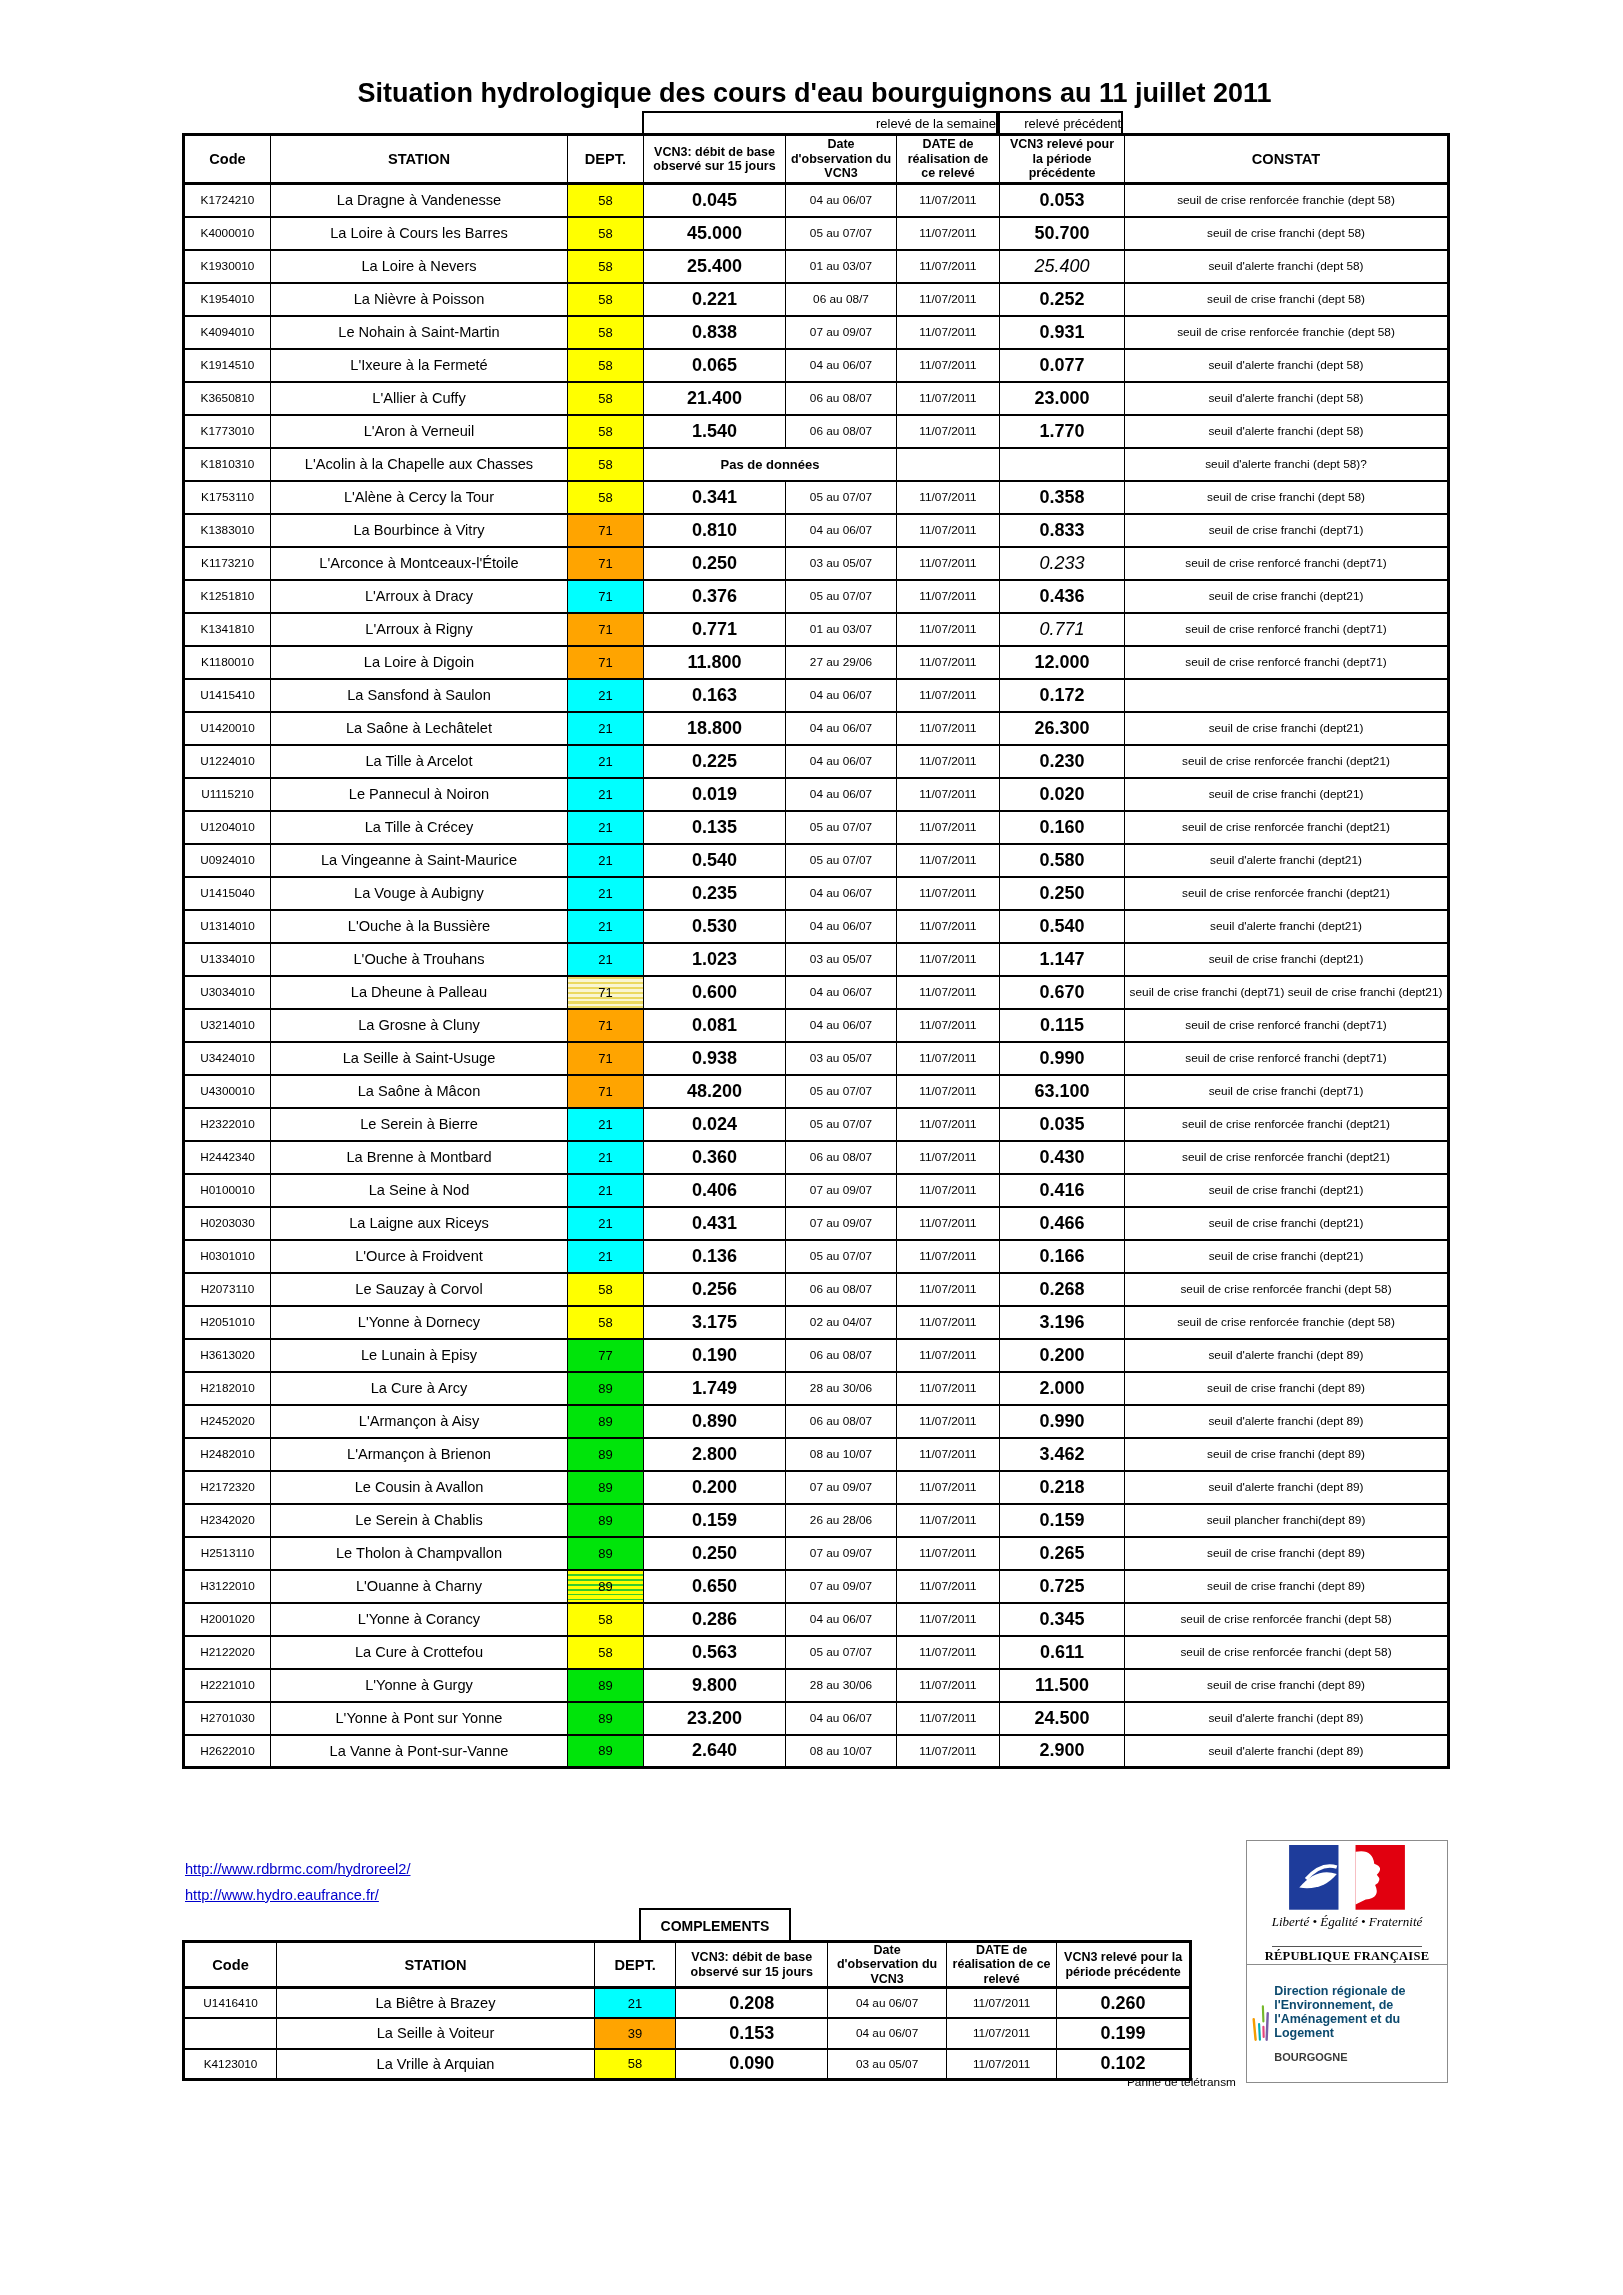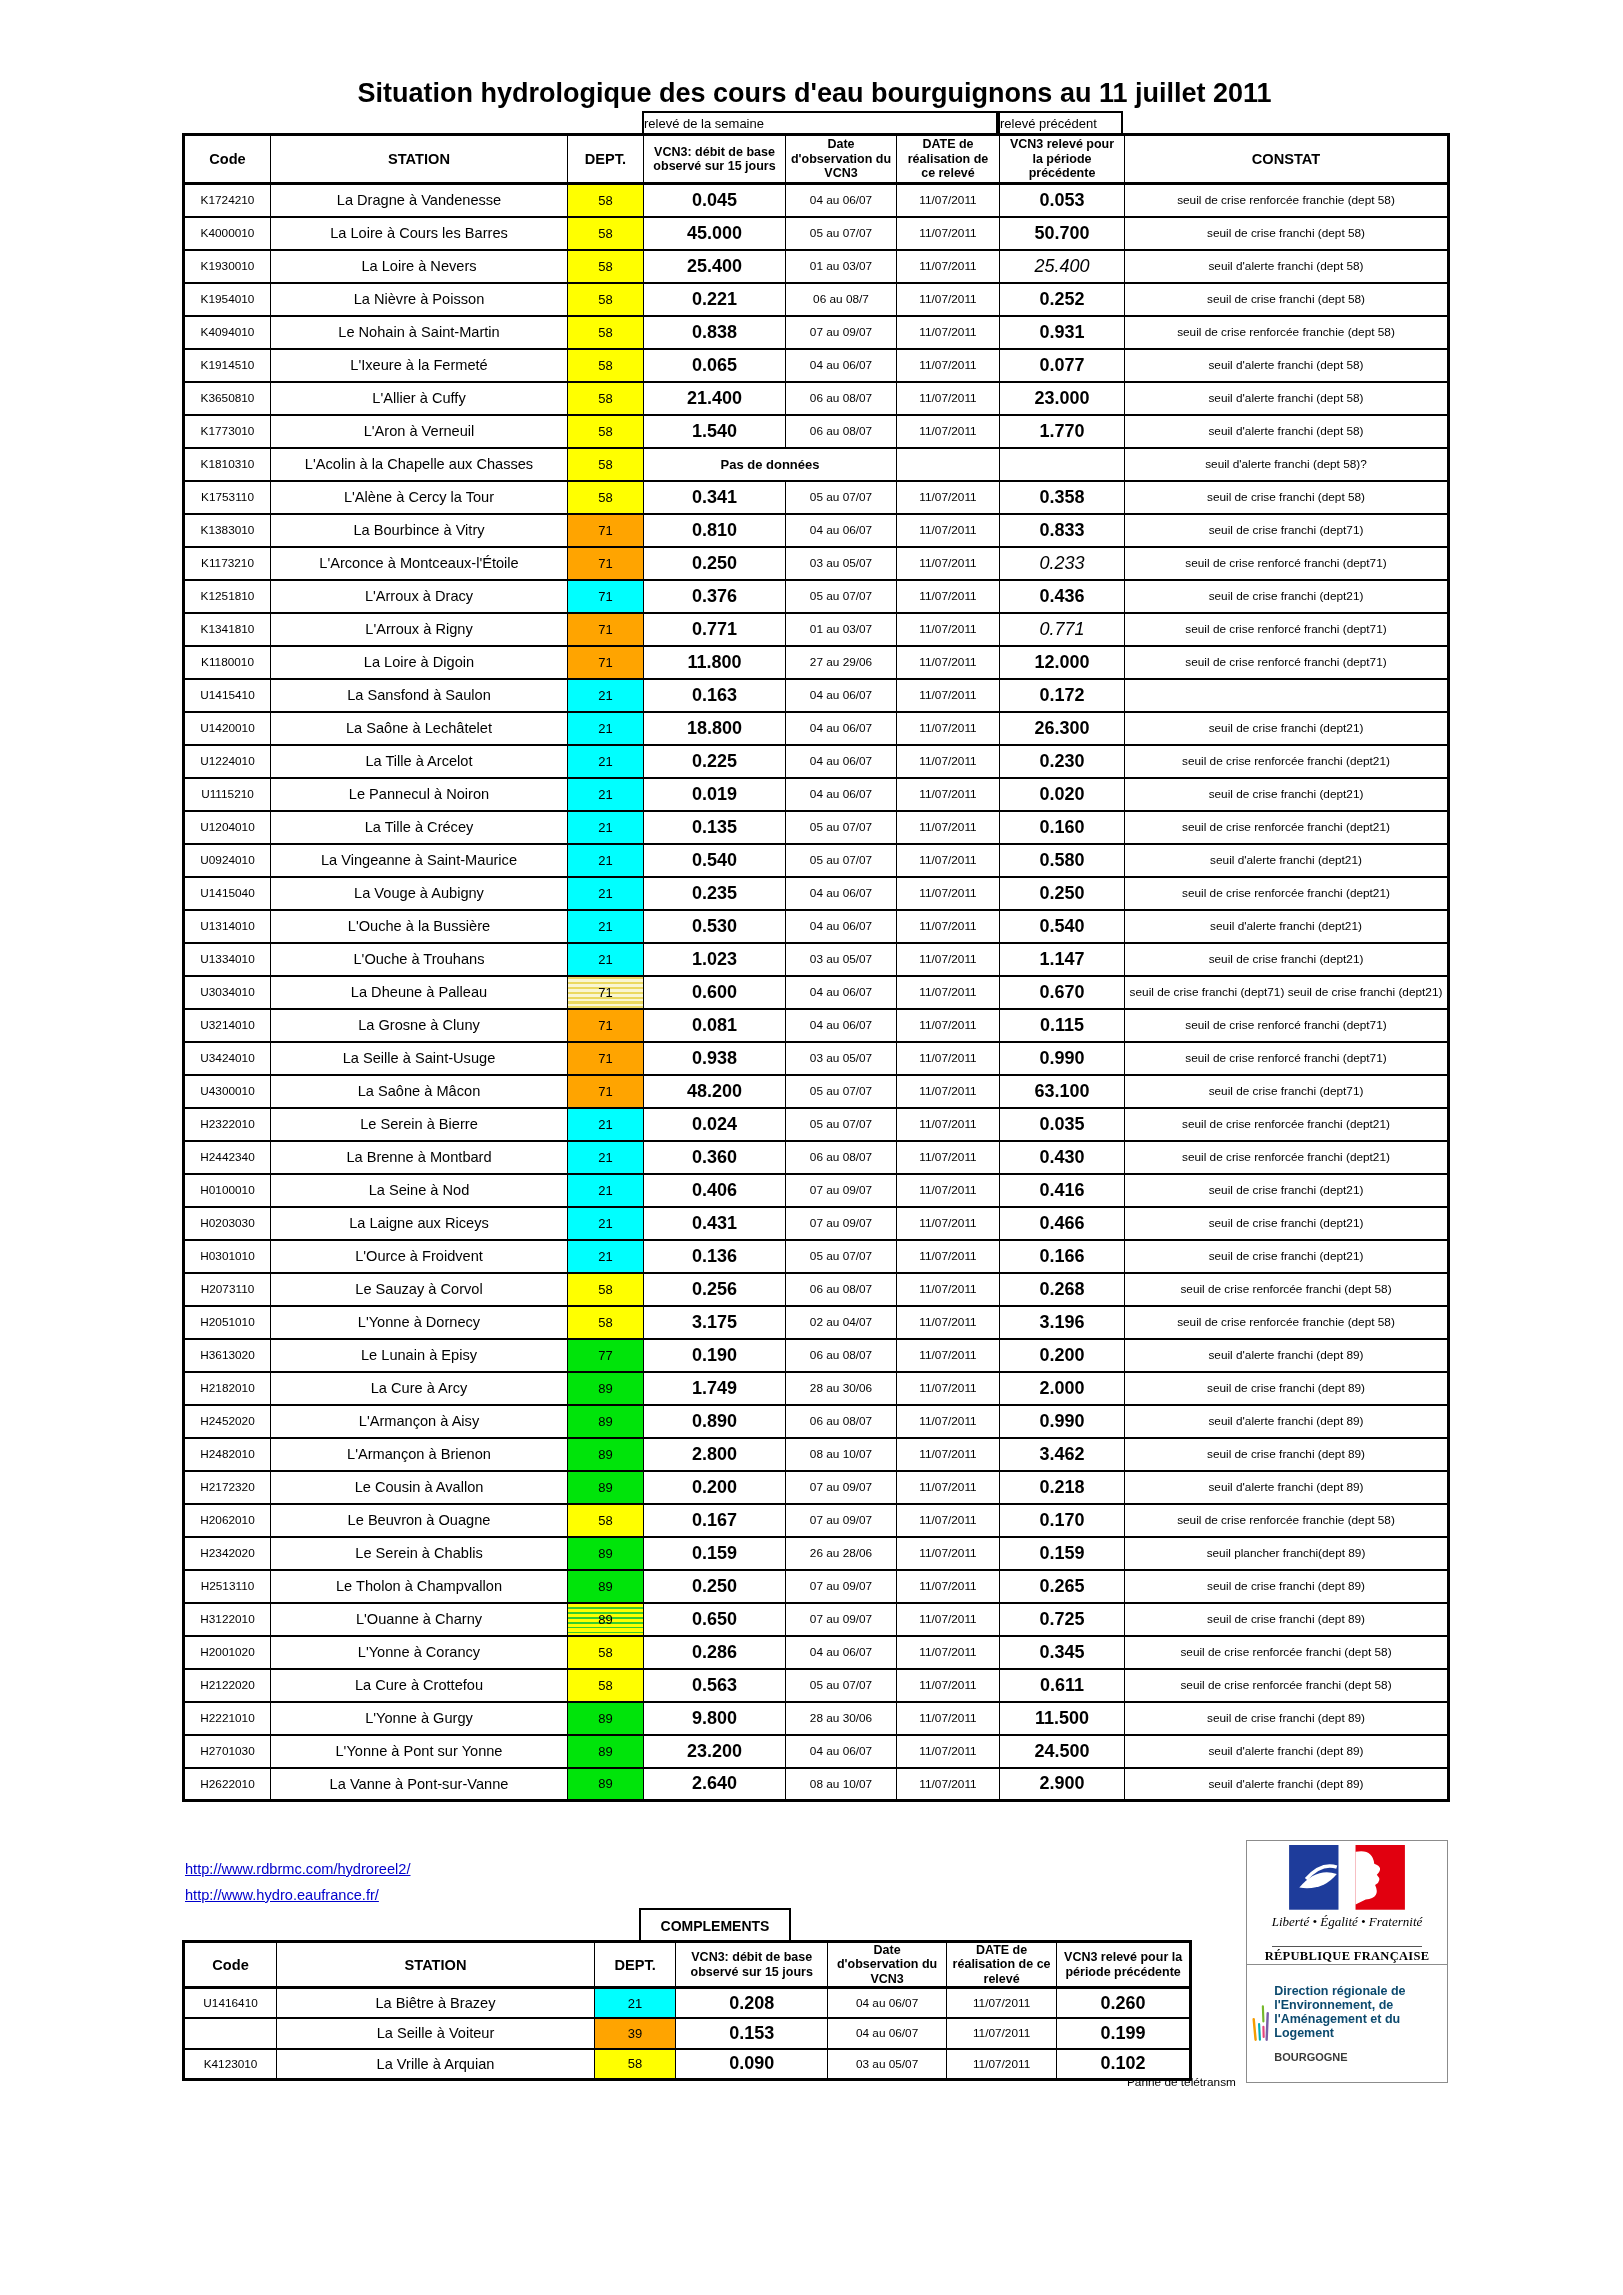--- a/index.html
+++ b/index.html
@@ -4,21 +4,21 @@
 <style>
   html,body{margin:0;padding:0;background:#ffffff;}
   #page{position:relative;width:1623px;height:2295px;background:#fff;
         font-family:"Liberation Sans","DejaVu Sans",sans-serif;color:#000;}
 
   .doc-title{position:absolute;left:182px;top:78px;width:1265px;text-align:center;
              font-size:27px;font-weight:bold;letter-spacing:0;}
 
   
   .mini-box{position:absolute;top:111px;height:20px;border:2.1px solid #000;border-bottom:none;
-            display:flex;align-items:center;justify-content:flex-start;font-size:13px;background:#fff;}
+            display:flex;align-items:center;justify-content:flex-end;font-size:13px;background:#fff;}
   #mini-week{left:642px;width:352px;}
   #mini-prev{left:998px;width:121px;}
 
   table.grid{border-collapse:collapse;table-layout:fixed;background:#fff;}
   table.grid td, table.grid th{border:1.4px solid #000;border-top-width:2.1px;border-bottom-width:2.1px;
         overflow:hidden;padding:0 4.2px;text-align:center;vertical-align:middle;}
   table.grid{border:3.5px solid #000;}
   table.grid thead th{border-bottom:3.5px solid #000;font-weight:bold;background:#fff;}
 
   #main-table{position:absolute;left:182px;top:133px;width:1265px;}
@@ -500,30 +500,20 @@
         </tr>
         <tr>
           <td class="cell-code">H2172320</td>
           <td class="cell-station">Le Cousin à Avallon</td>
           <td class="cell-dept dept-green">89</td>
           <td class="cell-vcn3">0.200</td>
           <td class="cell-date">07 au 09/07</td>
           <td class="cell-date">11/07/2011</td>
           <td class="cell-prev">0.218</td>
           <td class="cell-constat">seuil d'alerte franchi (dept 89)</td>
-        </tr>
-        <tr>
-          <td class="cell-code">H2062010</td>
-          <td class="cell-station">Le Beuvron à Ouagne</td>
-          <td class="cell-dept dept-yellow">58</td>
-          <td class="cell-vcn3">0.167</td>
-          <td class="cell-date">07 au 09/07</td>
-          <td class="cell-date">11/07/2011</td>
-          <td class="cell-prev">0.170</td>
-          <td class="cell-constat">seuil de crise renforcée franchie (dept 58)</td>
         </tr>
         <tr>
           <td class="cell-code">H2342020</td>
           <td class="cell-station">Le Serein à Chablis</td>
           <td class="cell-dept dept-green">89</td>
           <td class="cell-vcn3">0.159</td>
           <td class="cell-date">26 au 28/06</td>
           <td class="cell-date">11/07/2011</td>
           <td class="cell-prev">0.159</td>
           <td class="cell-constat">seuil plancher franchi(dept 89)</td>

